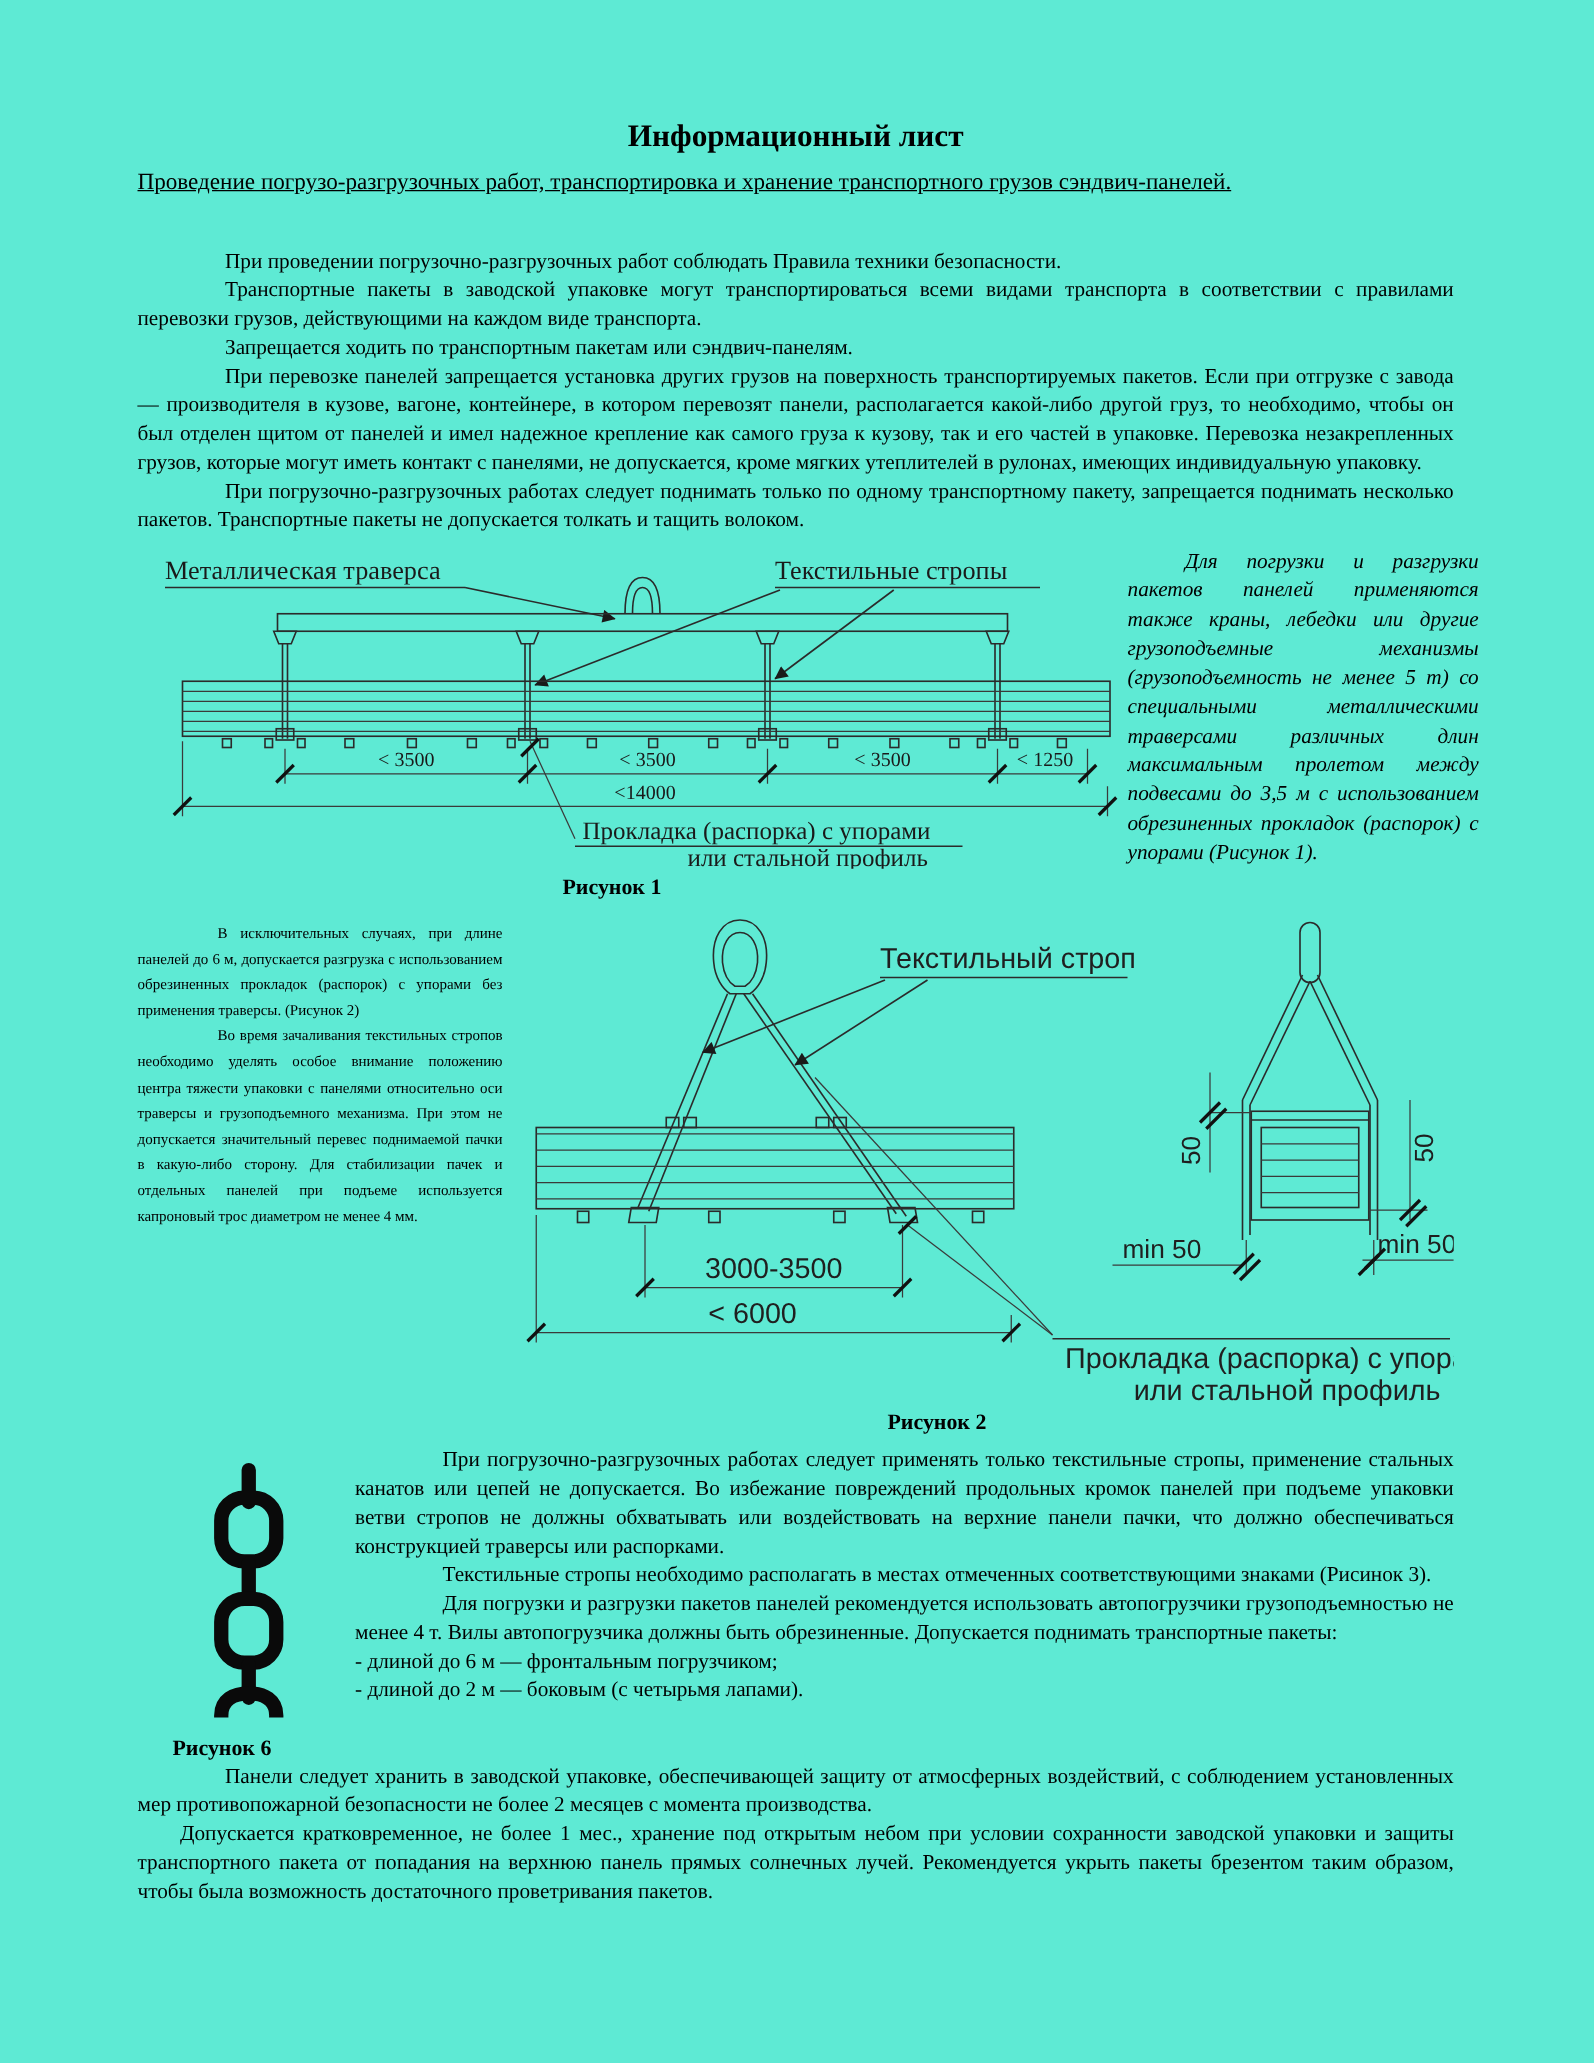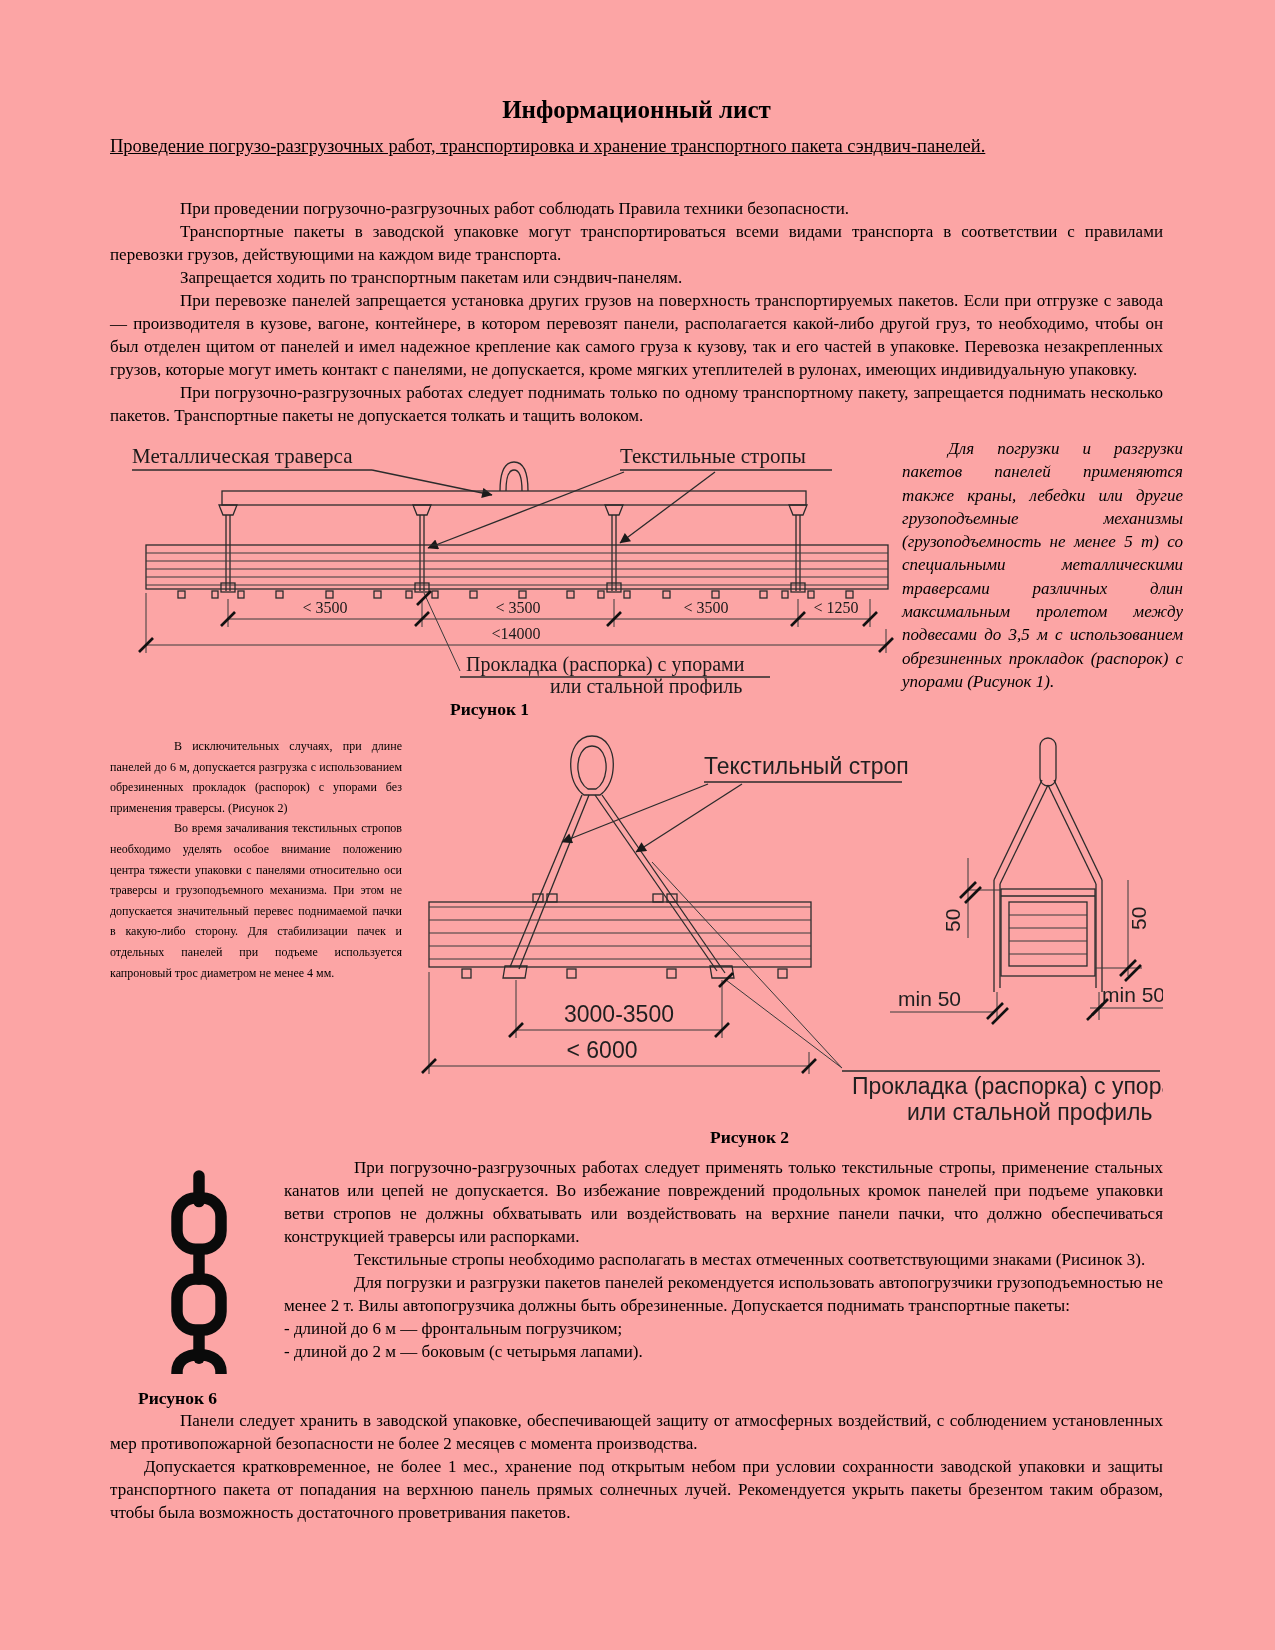--- a/index.html
+++ b/index.html
@@ -1,17 +1,17 @@
 <!DOCTYPE html>
 <html lang="ru"><head>
 <meta charset="utf-8">
 <style>
   html,body{margin:0;padding:0;background:#ffffff;}
   .page{
-    width:1275px;height:1650px;position:relative;background:#fca5a5;color:#000;
+    width:1275px;height:1650px;position:relative;background:#5eead4;color:#000;
     font-family:"Liberation Serif",serif;box-sizing:border-box;
     padding:96px 112px 0 110px;overflow:hidden;
   }
   .title{text-align:center;font-size:25px;font-weight:bold;margin:0 0 12px 0;}
   .subtitle{font-size:18.5px;text-decoration:underline;margin:0 0 40px 0;white-space:nowrap;}
   .para{font-size:17px;line-height:23px;text-align:justify;text-indent:70px;margin:0;}
   .fig1-row{display:flex;margin-top:6px;margin-left:20px;}
   .fig1-svg{width:772px;height:262px;flex:none;}
   .fig1-side{width:281px;flex:none;font-size:17px;line-height:23.3px;text-align:justify;text-indent:46px;margin-top:4px;font-style:italic;}
   .caption{font-weight:bold;font-size:17.5px;margin:4px 0 10px 0;}
@@ -33,21 +33,21 @@
   svg .ln{stroke:#2b2b2b;stroke-width:1.3;fill:none;}
   svg .thin{stroke:#3a3a3a;stroke-width:1;fill:none;}
   svg .tick{stroke:#111;stroke-width:2.6;fill:none;}
 </style>
 </head>
 <body>
 
 <div class="page">
 
   <div class="title">Информационный лист</div>
-  <div class="subtitle">Проведение погрузо-разгрузочных работ, транспортировка и хранение транспортного пакета сэндвич-панелей.</div>
+  <div class="subtitle">Проведение погрузо-разгрузочных работ, транспортировка и хранение транспортного грузов сэндвич-панелей.</div>
 
   <p class="para">При проведении погрузочно-разгрузочных работ соблюдать Правила техники безопасности.</p>
   <p class="para">Транспортные пакеты в заводской упаковке могут транспортироваться всеми видами транспорта в соответствии с правилами перевозки грузов, действующими на каждом виде транспорта.</p>
   <p class="para">Запрещается ходить по транспортным пакетам или сэндвич-панелям.</p>
   <p class="para">При перевозке панелей запрещается установка других грузов на поверхность транспортируемых пакетов. Если при отгрузке с завода — производителя в кузове, вагоне, контейнере, в котором перевозят панели, располагается какой-либо другой груз, то необходимо, чтобы он был отделен щитом от панелей и имел надежное крепление как самого груза к кузову, так и его частей в упаковке. Перевозка незакрепленных грузов, которые могут иметь контакт с панелями, не допускается, кроме мягких утеплителей в рулонах, имеющих индивидуальную упаковку.</p>
   <p class="para">При погрузочно-разгрузочных работах следует поднимать только по одному транспортному пакету, запрещается поднимать несколько пакетов. Транспортные пакеты не допускается толкать и тащить волоком.</p>
 
   <div class="fig1-row">
     <svg class="fig1-svg" viewBox="0 0 772 262">
       <defs>
@@ -275,21 +275,21 @@
           <rect x="25" y="124" width="50" height="58" rx="21"></rect>
           <line x1="50" y1="184" x2="50" y2="214"></line>
           <path d="M25,232 L25,230 C25,216 36,210 50,210 C64,210 75,216 75,230 L75,232" stroke-linecap="butt"></path>
         </g>
       </svg>
       <div class="caption">Рисунок 6</div>
     </div>
 
     <p class="para">При погрузочно-разгрузочных работах следует применять только текстильные стропы, применение стальных канатов или цепей не допускается. Во избежание повреждений продольных кромок панелей при подъеме упаковки ветви стропов не должны обхватывать или воздействовать на верхние панели пачки, что должно обеспечиваться конструкцией траверсы или распорками.</p>
     <p class="para">Текстильные стропы необходимо располагать в местах отмеченных соответствующими знаками (Рисинок 3).</p>
-    <p class="para">Для погрузки и разгрузки пакетов панелей рекомендуется использовать автопогрузчики грузоподъемностью не менее 2 т. Вилы автопогрузчика должны быть обрезиненные. Допускается поднимать транспортные пакеты:</p>
+    <p class="para">Для погрузки и разгрузки пакетов панелей рекомендуется использовать автопогрузчики грузоподъемностью не менее 4 т. Вилы автопогрузчика должны быть обрезиненные. Допускается поднимать транспортные пакеты:</p>
     <p class="para bullet">- длиной до 6 м — фронтальным погрузчиком;</p>
     <p class="para bullet">- длиной до 2 м — боковым (с четырьмя лапами).</p>
   </div>
 
   <div class="closing">
     <p class="para">Панели следует хранить в заводской упаковке, обеспечивающей защиту от атмосферных воздействий, с соблюдением установленных мер противопожарной безопасности не более 2 месяцев с момента производства.</p>
     <p class="para" style="text-indent:34px;">Допускается кратковременное, не более 1 мес., хранение под открытым небом при условии сохранности заводской упаковки и защиты транспортного пакета от попадания на верхнюю панель прямых солнечных лучей. Рекомендуется укрыть пакеты брезентом таким образом, чтобы была возможность достаточного проветривания пакетов.</p>
   </div>
 
 </div>

